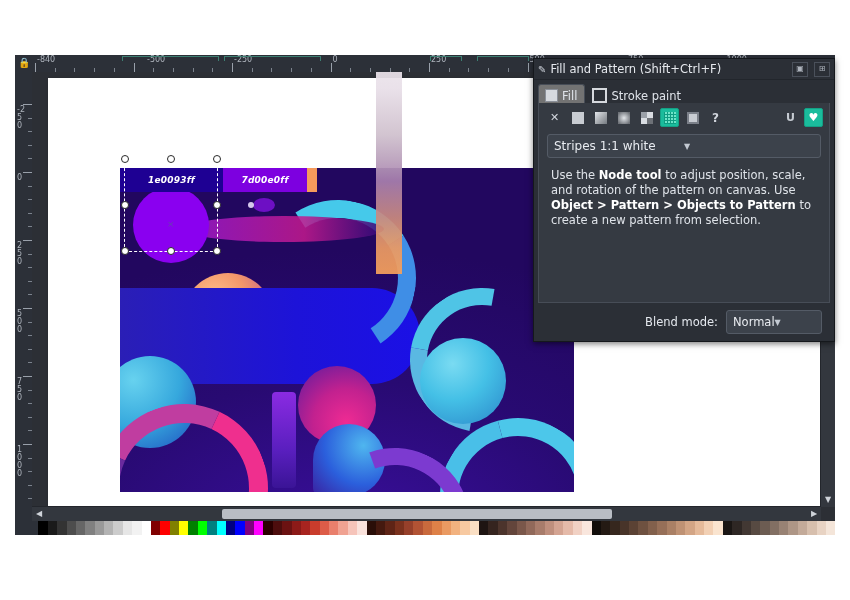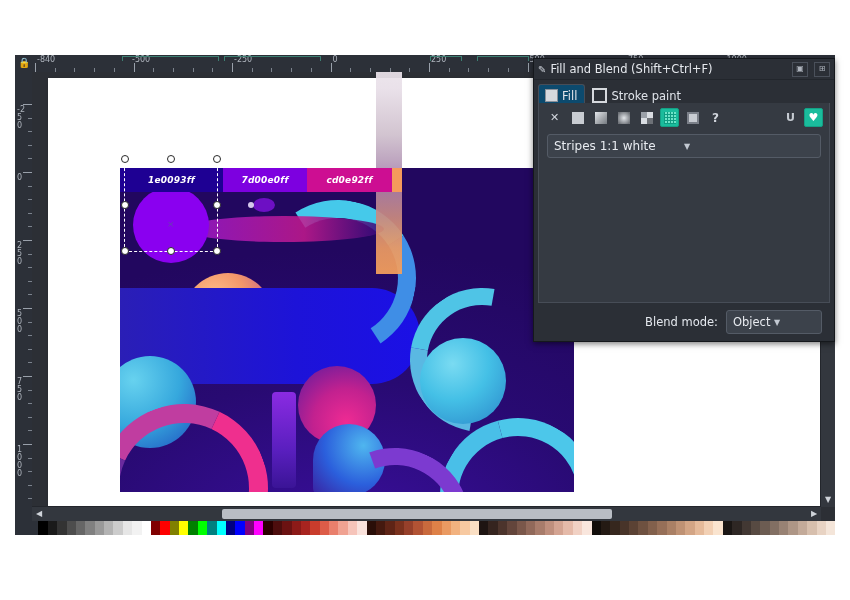--- a/index.html
+++ b/index.html
@@ -60,21 +60,21 @@
 
   
   #dialog{position:absolute;left:533px;top:58px;width:300px;height:282px;background:#2b2f36;border:1px solid #15181c;box-shadow:0 2px 6px rgba(0,0,0,.5);}
   .dtitle{height:20px;background:#2b2f36;display:flex;align-items:center;padding:0 4px;border-bottom:1px solid #22262c;}
   .dtitle .ticon{color:#c9ced6;font-size:10px;margin-right:4px;}
   .dtitle .ttxt{color:#e6e9ee;font-size:11.5px;font-family:"DejaVu Sans",sans-serif;flex:1;}
   .dtitle .tb{width:14px;height:13px;border:1px solid #4a505a;margin-left:6px;color:#aeb4bd;font-size:8px;text-align:center;line-height:12px;}
 
   .tabs{display:flex;padding:4px 4px 0 4px;background:#2b2f36;}
   .tab{display:flex;align-items:center;gap:4px;padding:3px 7px 4px 6px;font-size:11.5px;color:#dfe3e9;border:1px solid transparent;border-radius:3px 3px 0 0;}
-  .tab.active{background:#0c4a6e;border-color:#474d57;border-bottom-color:#353a42;}
+  .tab.active{background:#737373;border-color:#474d57;border-bottom-color:#353a42;}
   .tab .ic{width:11px;height:11px;display:inline-block;}
 
   .tabbody{position:absolute;left:4px;top:44px;right:4px;bottom:38px;background:#353a42;border:1px solid #474d57;border-top:none;}
 
   .fillrow{display:flex;align-items:center;gap:4px;padding:5px 6px 4px 6px;}
   .fbtn{width:17px;height:17px;border:1px solid transparent;border-radius:2px;display:flex;align-items:center;justify-content:center;}
   .fbtn.active{background:#1abc9c;border-color:#14a085;}
   .spacer{flex:1;}
 
   .sectitle{padding:2px 8px 2px 8px;color:#f2f4f7;font-size:12px;font-weight:bold;}
@@ -100,21 +100,21 @@
   </div>
 
   <div class="hruler" id="hruler">
       <div class="tick major" style="left: 3px;"></div>
       <div class="tlab" style="left: 5px;">-840</div>
       <div class="tick" style="left: 22.7px;"></div>
       <div class="tick" style="left: 42.4px;"></div>
       <div class="tick" style="left: 62.1px;"></div>
       <div class="tick" style="left: 81.8px;"></div>
       <div class="tick major" style="left: 101.5px;"></div>
-      <div class="tlab" style="left: 100px;">-500</div>
+      <div class="tlab" style="left: 115px;">-500</div>
       <div class="tick" style="left: 121.2px;"></div>
       <div class="tick" style="left: 140.9px;"></div>
       <div class="tick" style="left: 160.6px;"></div>
       <div class="tick" style="left: 180.3px;"></div>
       <div class="tick major" style="left: 200px;"></div>
       <div class="tlab" style="left: 202px;">-250</div>
       <div class="tick" style="left: 219.7px;"></div>
       <div class="tick" style="left: 239.4px;"></div>
       <div class="tick" style="left: 259.1px;"></div>
       <div class="tick" style="left: 278.8px;"></div>
@@ -212,23 +212,20 @@
         <div class="ring" style="left:200px;top:280px;width:116px;height:116px;border:17px solid transparent;border-top-color:#7c3ad0;border-right-color:#5a2fc0;transform:rotate(25deg);"></div>
         <div class="blob" style="left:152px;top:224px;width:24px;height:96px;border-radius:4px;background:linear-gradient(180deg,#8a2be2 0%,#5a1fbf 60%,#3a1496 100%);"></div>
         <div class="blob" style="left:64px;top:48px;width:200px;height:26px;background:linear-gradient(90deg,#9a1ad0 0%,#c41a8e 60%,#2c0a78 100%);opacity:.85;"></div>
 
         <div class="swatchbar" id="swatchbar">
             <div class="sw" style="width: 103px; background: rgb(30, 0, 147);">
               <span>1e0093ff</span>
             </div>
             <div class="sw" style="width: 84px; background: rgb(125, 0, 224);">
               <span>7d00e0ff</span>
-            </div>
-            <div class="sw" style="width: 85px; background: rgb(205, 14, 146);">
-              <span>cd0e92ff</span>
             </div>
             <div class="sw" style="width: 10px; background: rgb(245, 154, 92);">
               <span></span>
             </div>
           </div>
       </div>
 
       <div class="gradbar"></div>
 
       <div class="mini-ell"></div>
@@ -350,21 +347,21 @@
       <div class="pc" style="background: rgb(232, 211, 195);"></div>
       <div class="pc" style="background: rgb(244, 229, 217);"></div>
     </div>
 
 </div>
 
 <div id="dialog">
 
   <div class="dtitle">
     <span class="ticon">✎</span>
-    <span class="ttxt">Fill and Blend (Shift+Ctrl+F)</span>
+    <span class="ttxt">Fill and Pattern (Shift+Ctrl+F)</span>
     <span class="tb">▣</span>
     <span class="tb">⊞</span>
   </div>
 
   <div class="tabs">
     <div class="tab active">
       <span class="ic" style="background:#d6d9de;border:1px solid #8b9099;"></span>
       <span>Fill</span>
     </div>
     <div class="tab">
@@ -412,24 +409,27 @@
         <span style="color:#ffffff;font-size:11px;">♥</span>
       </div>
     </div>
 
 
     <div class="combo">
       <span>Stripes 1:1 white</span>
       <span class="cv">▼</span>
     </div>
 
+    <div class="helptext">
+      <span>Use the </span><b>Node tool</b><span> to adjust position, scale, and rotation of the pattern on canvas. Use </span><b>Object &gt; Pattern &gt; Objects to Pattern</b><span> to create a new pattern from selection.</span>
+    </div>
 
   </div>
 
   <div class="blendrow">
     <span class="bl">Blend mode:</span>
     <div class="bcombo">
-      <span>Object</span>
+      <span>Normal</span>
       <span class="cv">▼</span>
     </div>
   </div>
 
 </div>
 
 </body></html>

